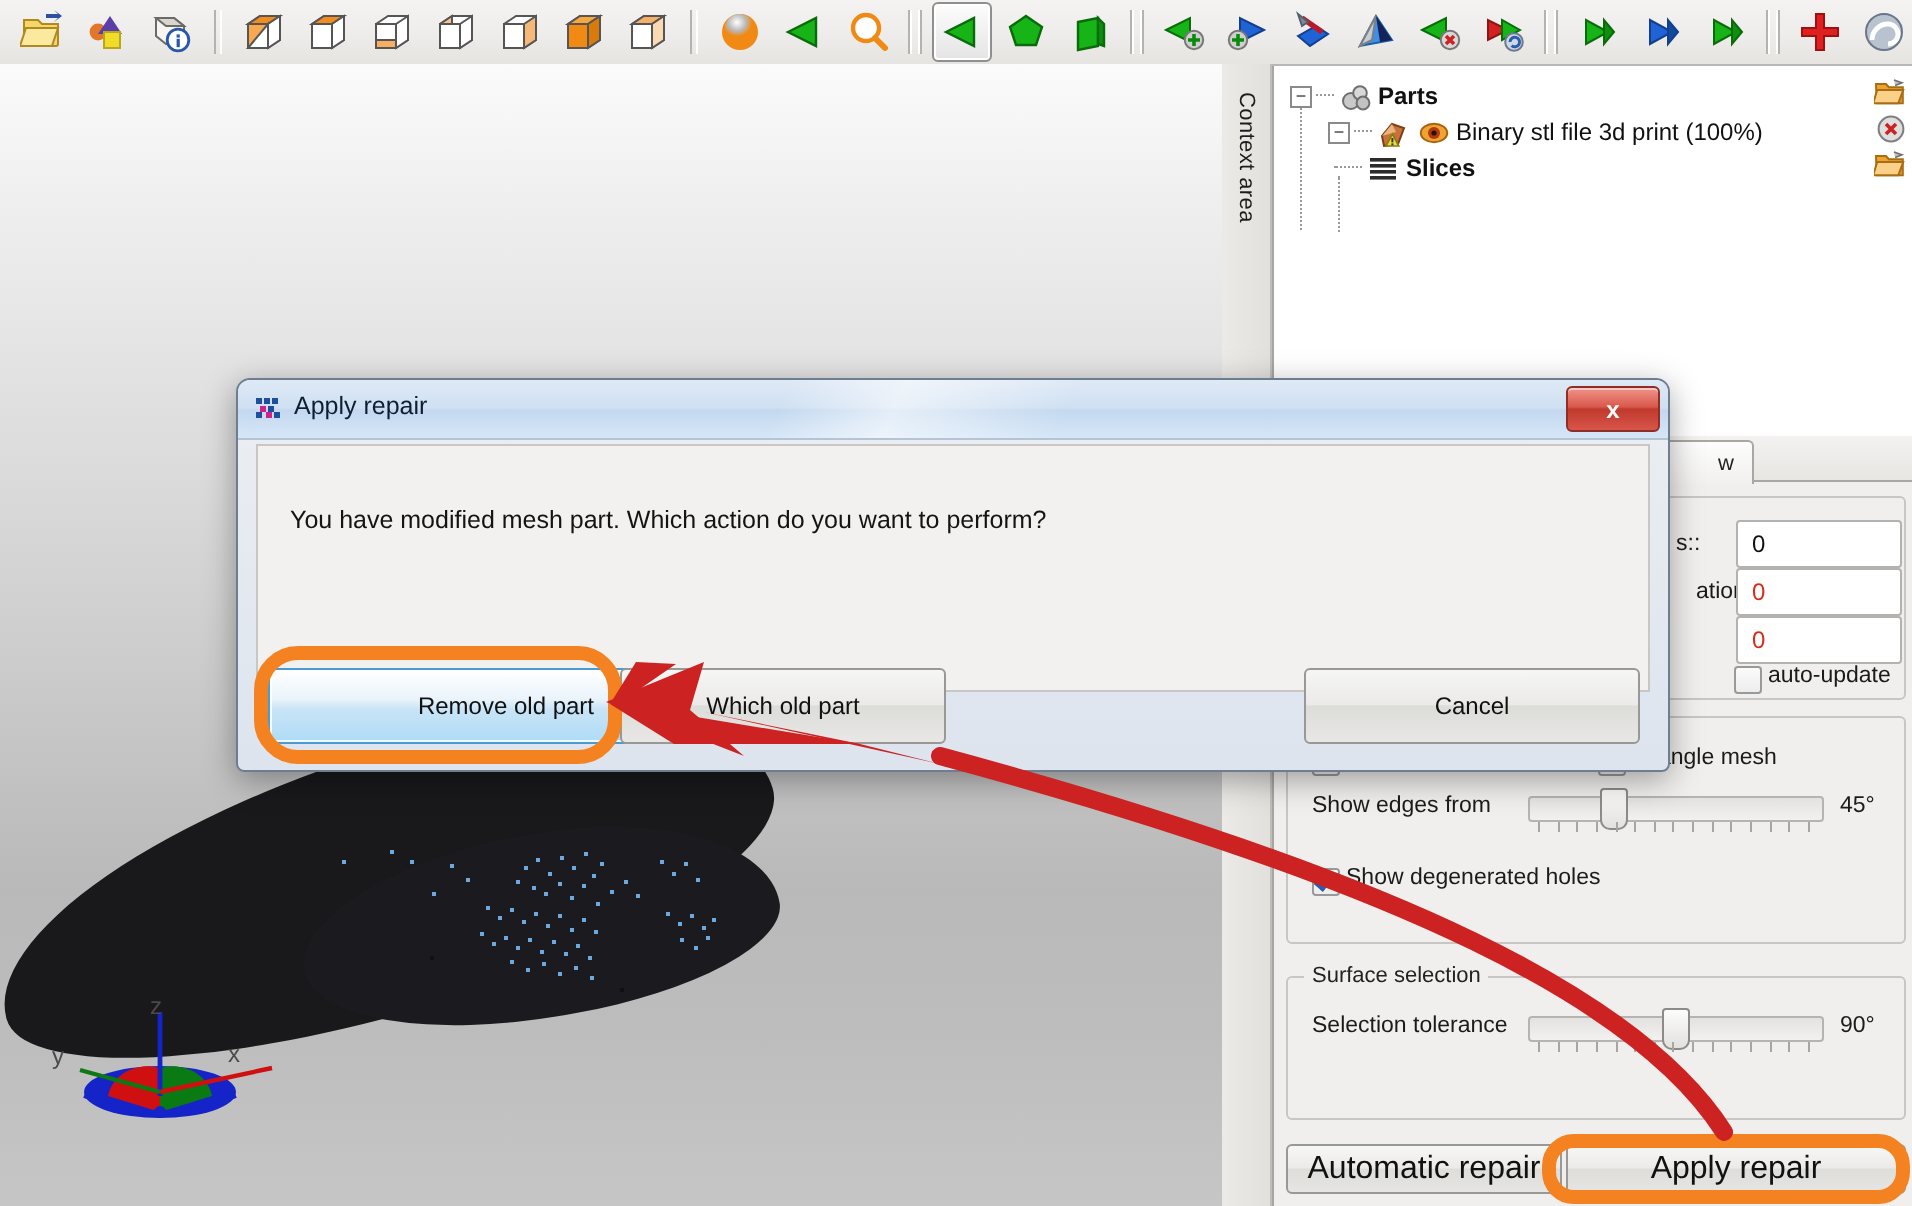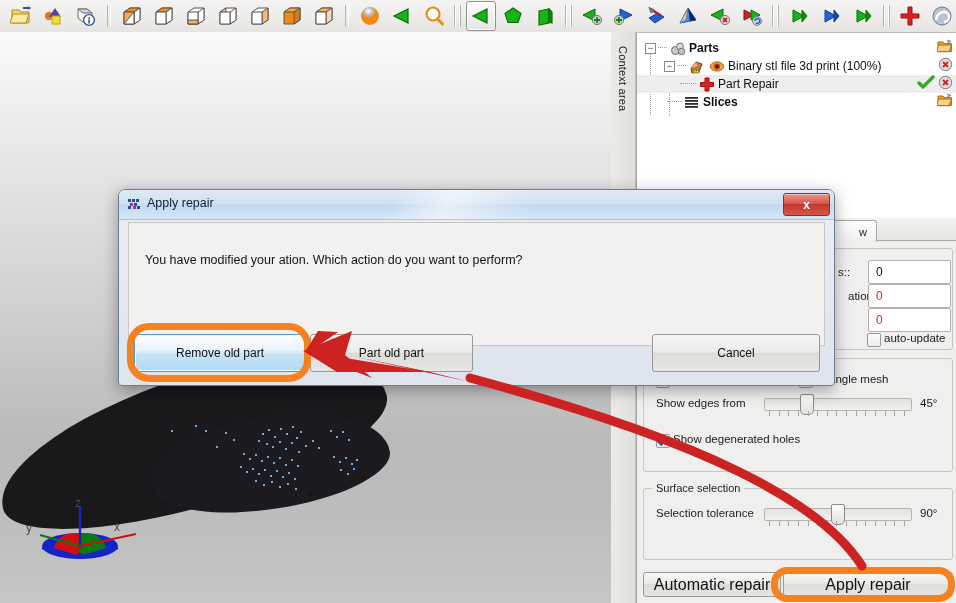--- a/index.html
+++ b/index.html
@@ -571,42 +571,20 @@
       <span class="t-right" style="top:0;">
         <span>
           <svg width="15" height="15" viewBox="0 0 15 15">
             <circle cx="7.5" cy="7.5" r="6.2" fill="#dedede" stroke="#7e7e7e"></circle>
             <path d="M5 5 l5 5 M10 5 l-5 5" stroke="#cc2222" stroke-width="1.8"></path>
           </svg>
         </span>
       </span>
     </div>
 
-    <div class="tree-row hl" style="padding-left:43px;">
-      <span class="t-dash" style="width:16px;"></span>
-      <span class="t-ico">
-        <svg width="16" height="15" viewBox="0 0 16 15">
-          <path d="M6 1 h4 v4.5 h4.5 v4 h-4.5 v4.5 h-4 v-4.5 h-4.5 v-4 h4.5 z" fill="#e02020" stroke="#9b1010"></path>
-        </svg>
-      </span>
-      <span class="t-label norm">Part Repair</span>
-      <span class="t-right" style="top:0;">
-        <span>
-          <svg width="18" height="15" viewBox="0 0 18 15">
-            <path d="M2 8 l4 4 l10 -10" fill="none" stroke="#33aa22" stroke-width="3.4" stroke-linecap="round" stroke-linejoin="round"></path>
-          </svg>
-        </span>
-        <span>
-          <svg width="15" height="15" viewBox="0 0 15 15">
-            <circle cx="7.5" cy="7.5" r="6.2" fill="#dedede" stroke="#7e7e7e"></circle>
-            <path d="M5 5 l5 5 M10 5 l-5 5" stroke="#cc2222" stroke-width="1.8"></path>
-          </svg>
-        </span>
-      </span>
-    </div>
 
     <div class="tree-row" style="padding-left:30px;">
       <span class="t-dash" style="width:14px;"></span>
       <span class="t-ico">
         <svg width="16" height="15" viewBox="0 0 16 15">
           <g fill="#2b2b2b">
             <rect x="1" y="2" width="13" height="1.8"></rect>
               <rect x="1" y="5" width="13" height="1.8"></rect>
             <rect x="1" y="8" width="13" height="1.8"></rect>
               <rect x="1" y="11" width="13" height="1.8"></rect>
@@ -716,26 +694,26 @@
       <i style="left:8px;top:1px;background:#1d4f9e;"></i>
       <i style="left:2px;top:5px;background:#d0218a;"></i>
       <i style="left:6px;top:5px;background:#1d4f9e;"></i>
       <i style="left:0;top:8px;background:#1d4f9e;"></i>
       <i style="left:5px;top:8px;background:#d0218a;"></i>
       <i style="left:9px;top:8px;background:#1d4f9e;"></i>
     </div>
     <div class="dlg-title">Apply repair</div>
     <div class="dlg-close">x</div>
     <div class="dlg-body">
-      <div class="dlg-msg">You have modified your ation. Which action do you want to perform?</div>
+      <div class="dlg-msg">You have modified mesh part. Which action do you want to perform?</div>
     </div>
   </div>
 
-  <div class="dlg-btn focus" style="left:134px;width:170px;">Remove old part</div>
-  <div class="dlg-btn" style="left:310px;width:161px;">Part old part</div>
+  <div class="dlg-btn focus" style="left:134px;width:170px;padding-left:33px;">Remove old part</div>
+  <div class="dlg-btn" style="left:310px;width:161px;">Which old part</div>
   <div class="dlg-btn" style="left:652px;width:166px;">Cancel</div>
 
   <div class="ann-ring" style="left:127px;top:323px;width:170px;height:45px;"></div>
   <div class="ann-ring" style="left:771px;top:567px;width:170px;height:21px;border-radius:16px;"></div>
 
   <svg class="ann-arrow" style="left:0;top:0;width:956px;height:603px;">
 
     <path d="M430 372 L309 352 L338 332 L318 331 L305 352 L337 372 Z" fill="#cc2222"></path>
     <path d="M430 372 L470 382 L352 356 Z" fill="#cc2222"></path>
 

